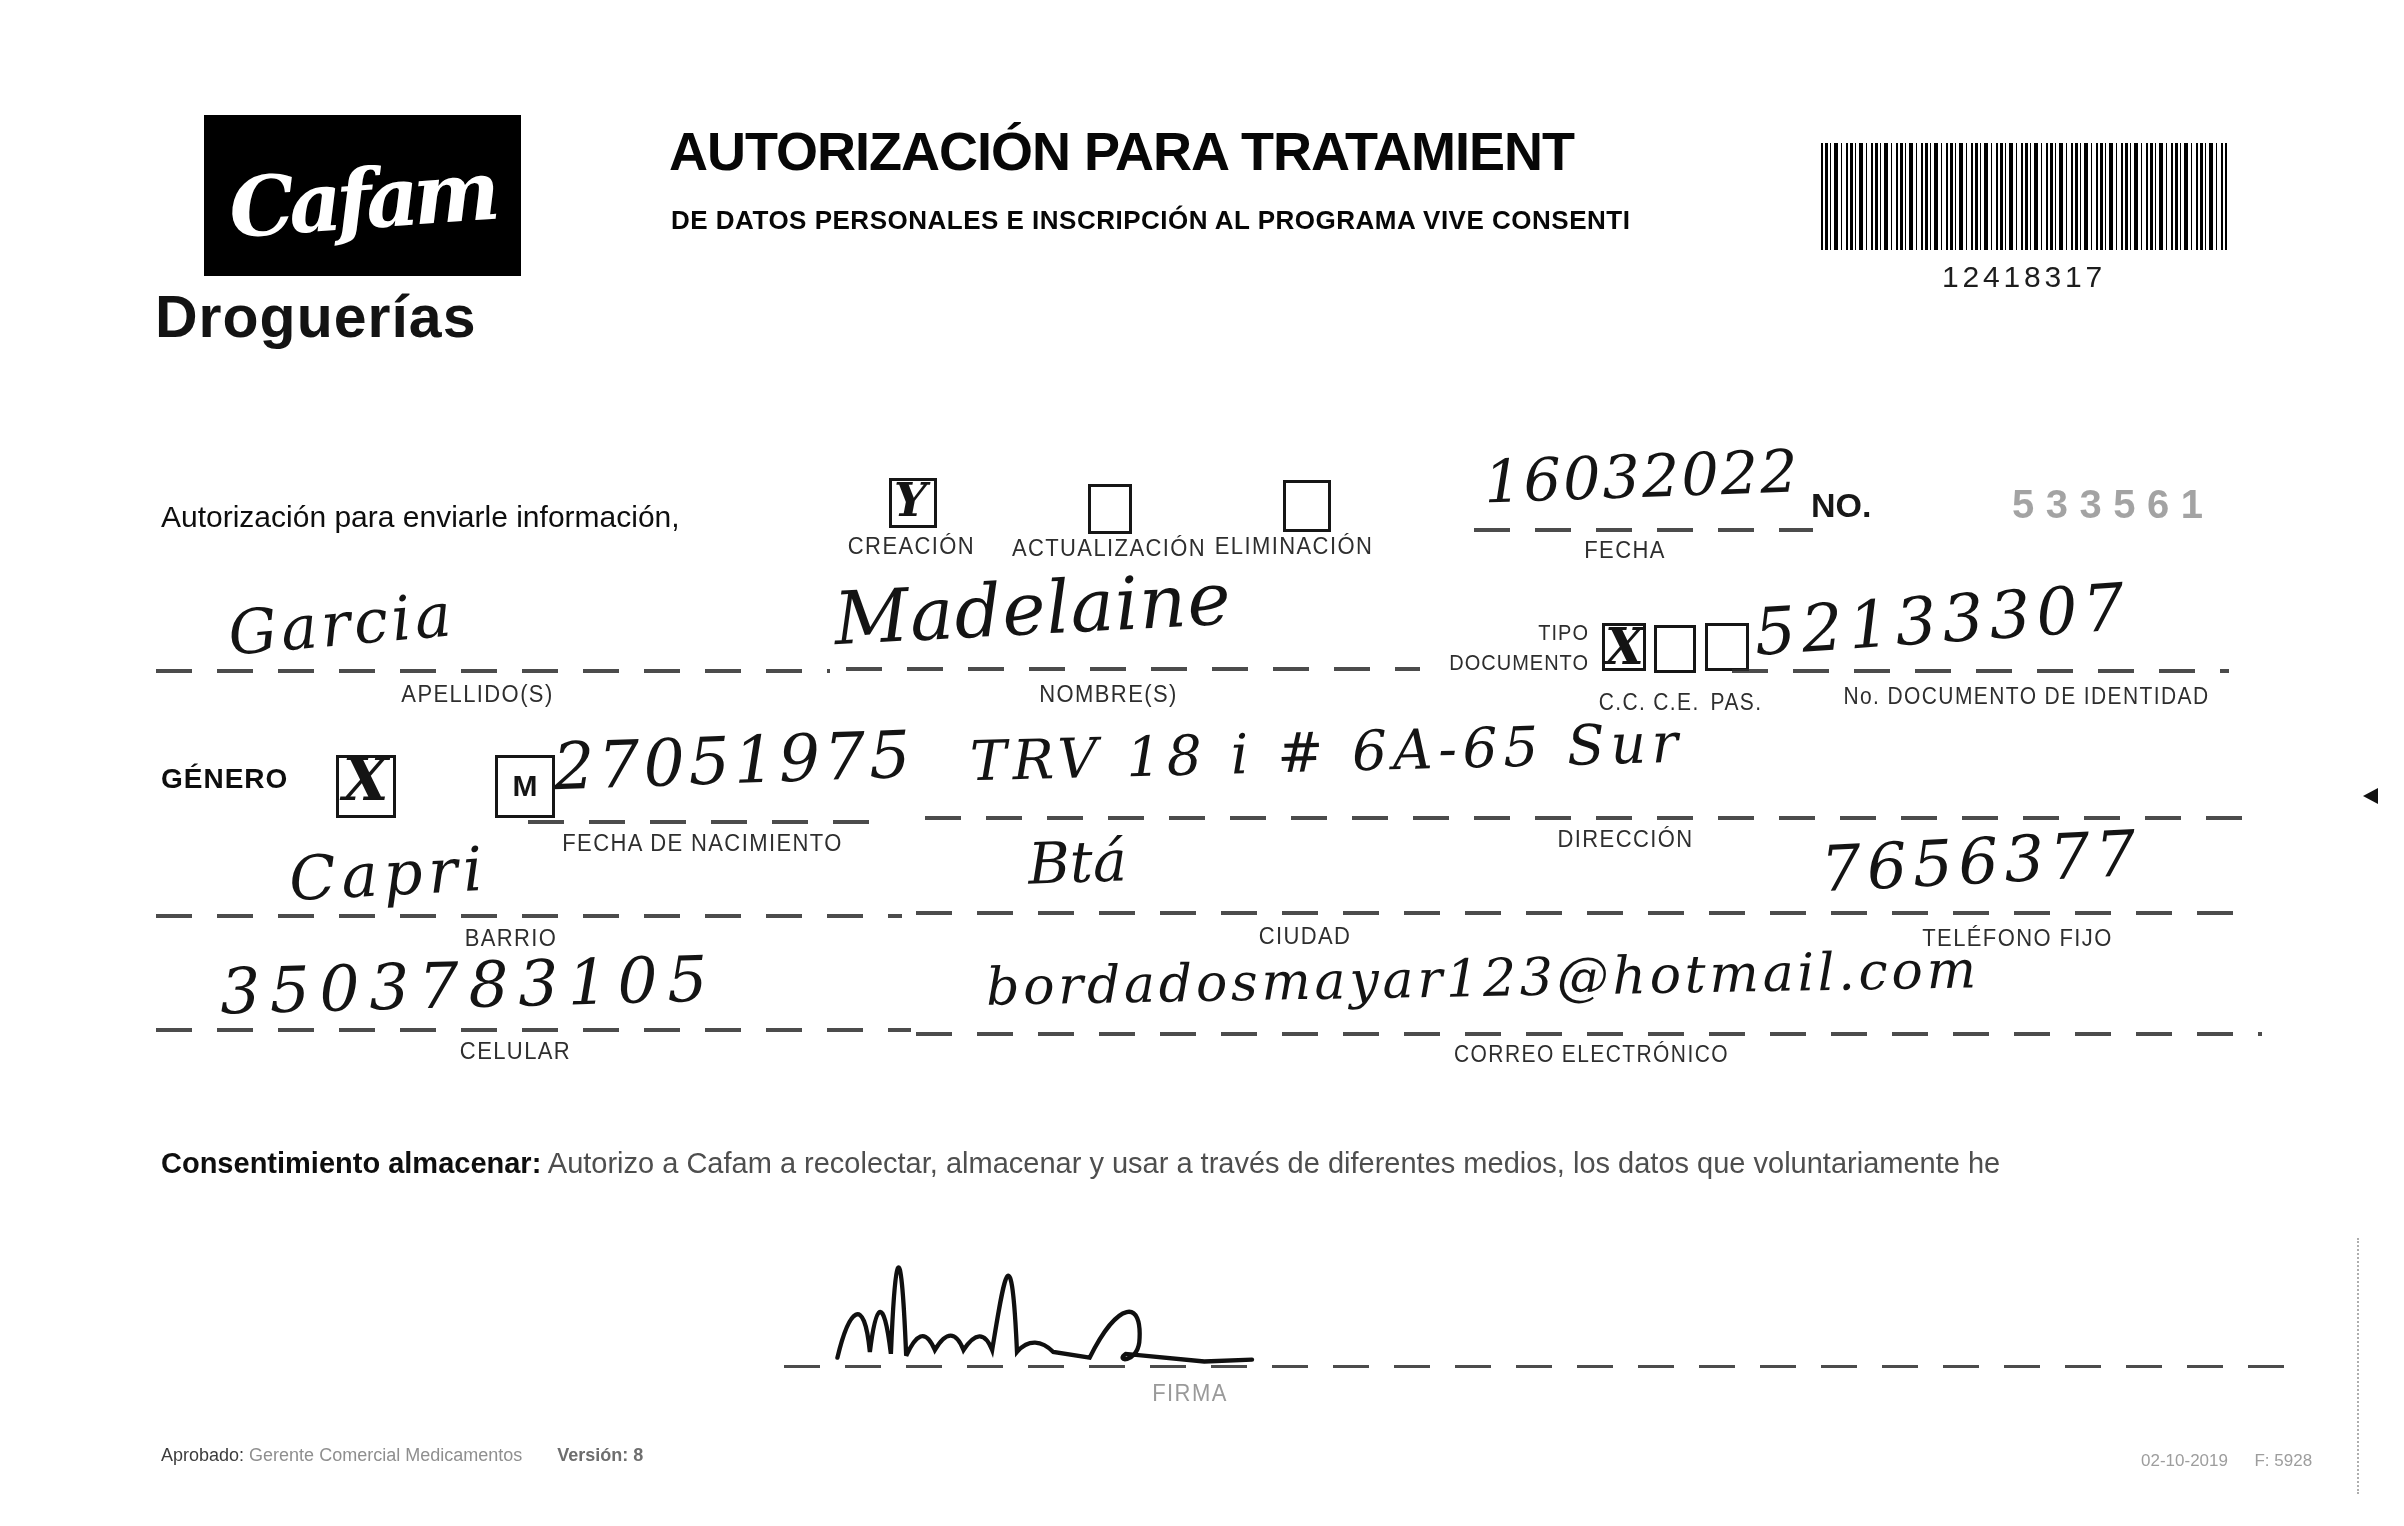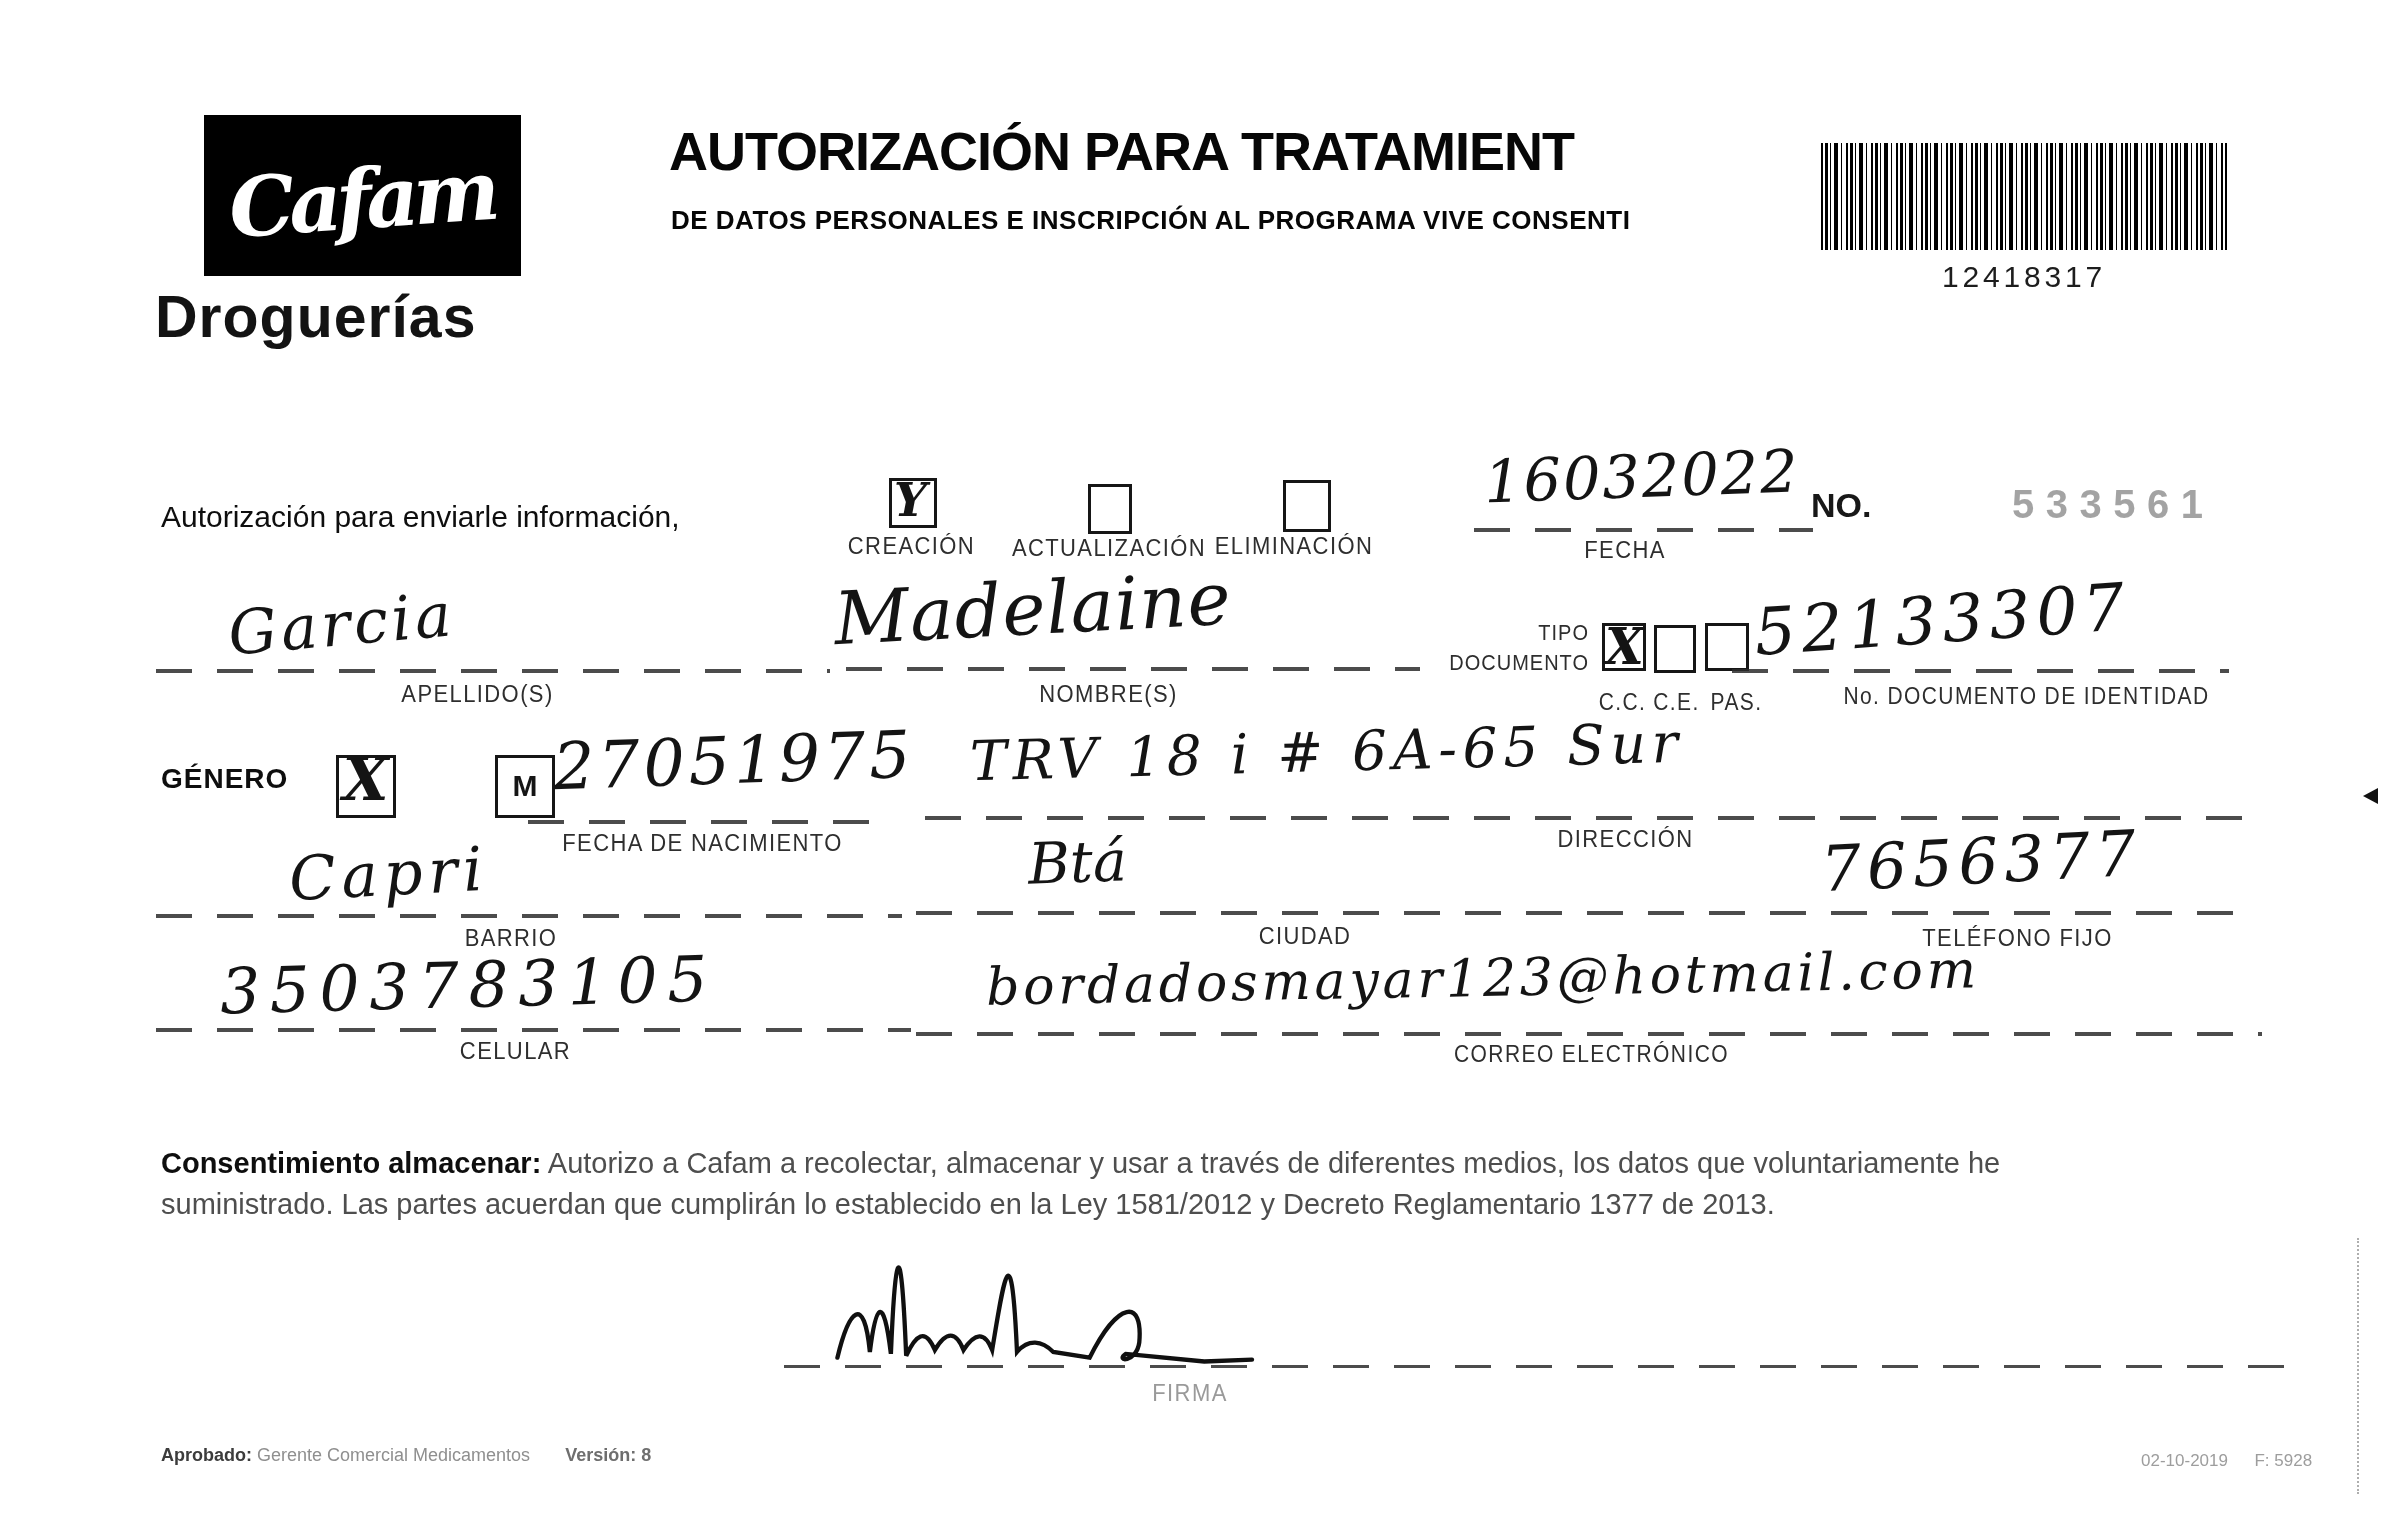--- a/index.html
+++ b/index.html
@@ -122,38 +122,37 @@
 <div class="dline" style="left:156px;top:1028px;width:755px;"></div>
 <div class="flabel" style="left:401px;top:1038px;width:229px;">CELULAR</div>
 
 <div class="hand" style="left:986px;top:952px;font-size:52px;transform:rotate(-1deg);letter-spacing:3.8px;">bordadosmayar123@hotmail.com</div>
 <div class="dline" style="left:916px;top:1032px;width:1346px;"></div>
 <div class="flabel" style="left:1434px;top:1042px;width:315px;font-size:21px;">CORREO ELECTRÓNICO</div>
 
 <div class="abs" style="left:161px;top:1143px;width:2122px;font-size:29px;line-height:41px;color:#4e4e4e;">
   <span style="font-weight:bold;color:#0e0e0e;">Consentimiento almacenar:</span>
   <span>Autorizo a Cafam a recolectar, almacenar y usar a través de diferentes medios, los datos que voluntariamente he</span>
-  <div>suministrado. Las partes acuerdan que cumplirán lo establecido en la Ley 1581/2012 y Decreto Reglamentario 1377 de 2013.</div>
 </div>
 
 <svg class="abs" style="left:803px;top:1241px;" width="535" height="134" viewBox="0 0 560 140">
   <path d="M36,122 C48,72 64,54 70,116 C76,68 84,52 92,118
            C96,22 102,-26 108,120
            C118,98 128,90 138,114 C150,94 160,94 168,114
            C180,96 190,94 198,114
            C210,42 218,-18 224,116
            C236,102 250,104 262,116 L300,122
            C330,62 356,60 352,106 C349,128 326,126 338,118
            L420,126 L470,124" fill="none" stroke="#101010" stroke-width="4.5" stroke-linecap="round"></path>
 </svg>
 <div class="dline" style="left:784px;top:1365px;width:1508px;height:2.9px;"></div>
 <div class="flabel faded" style="left:1080px;top:1380px;width:220px;color:#9a9a9a;">FIRMA</div>
 
 <div class="abs" style="left:161px;top:1445px;font-size:18px;color:#8f8f8f;">
-  <span style="font-weight:bold;color:#3c3c3c;">Aprobado:</span>
+  <span style="font-weight:normal;color:#3c3c3c;">Aprobado:</span>
   <span>Gerente Comercial Medicamentos</span>
   <span style="display:inline-block;width:25px;"></span>
   <span style="font-weight:bold;color:#6e6e6e;">Versión: 8</span>
 </div>
 <div class="abs" style="left:2141px;top:1451px;font-size:17px;color:#9d9d9d;">
   <span>02-10-2019</span>
   <span style="display:inline-block;width:17px;"></span>
   <span>F: 5928</span>
 </div>
 <div class="abs" style="left:2357px;top:1238px;height:256px;width:0;border-left:2.9px dotted #9a9a9a;opacity:.8;"></div>

